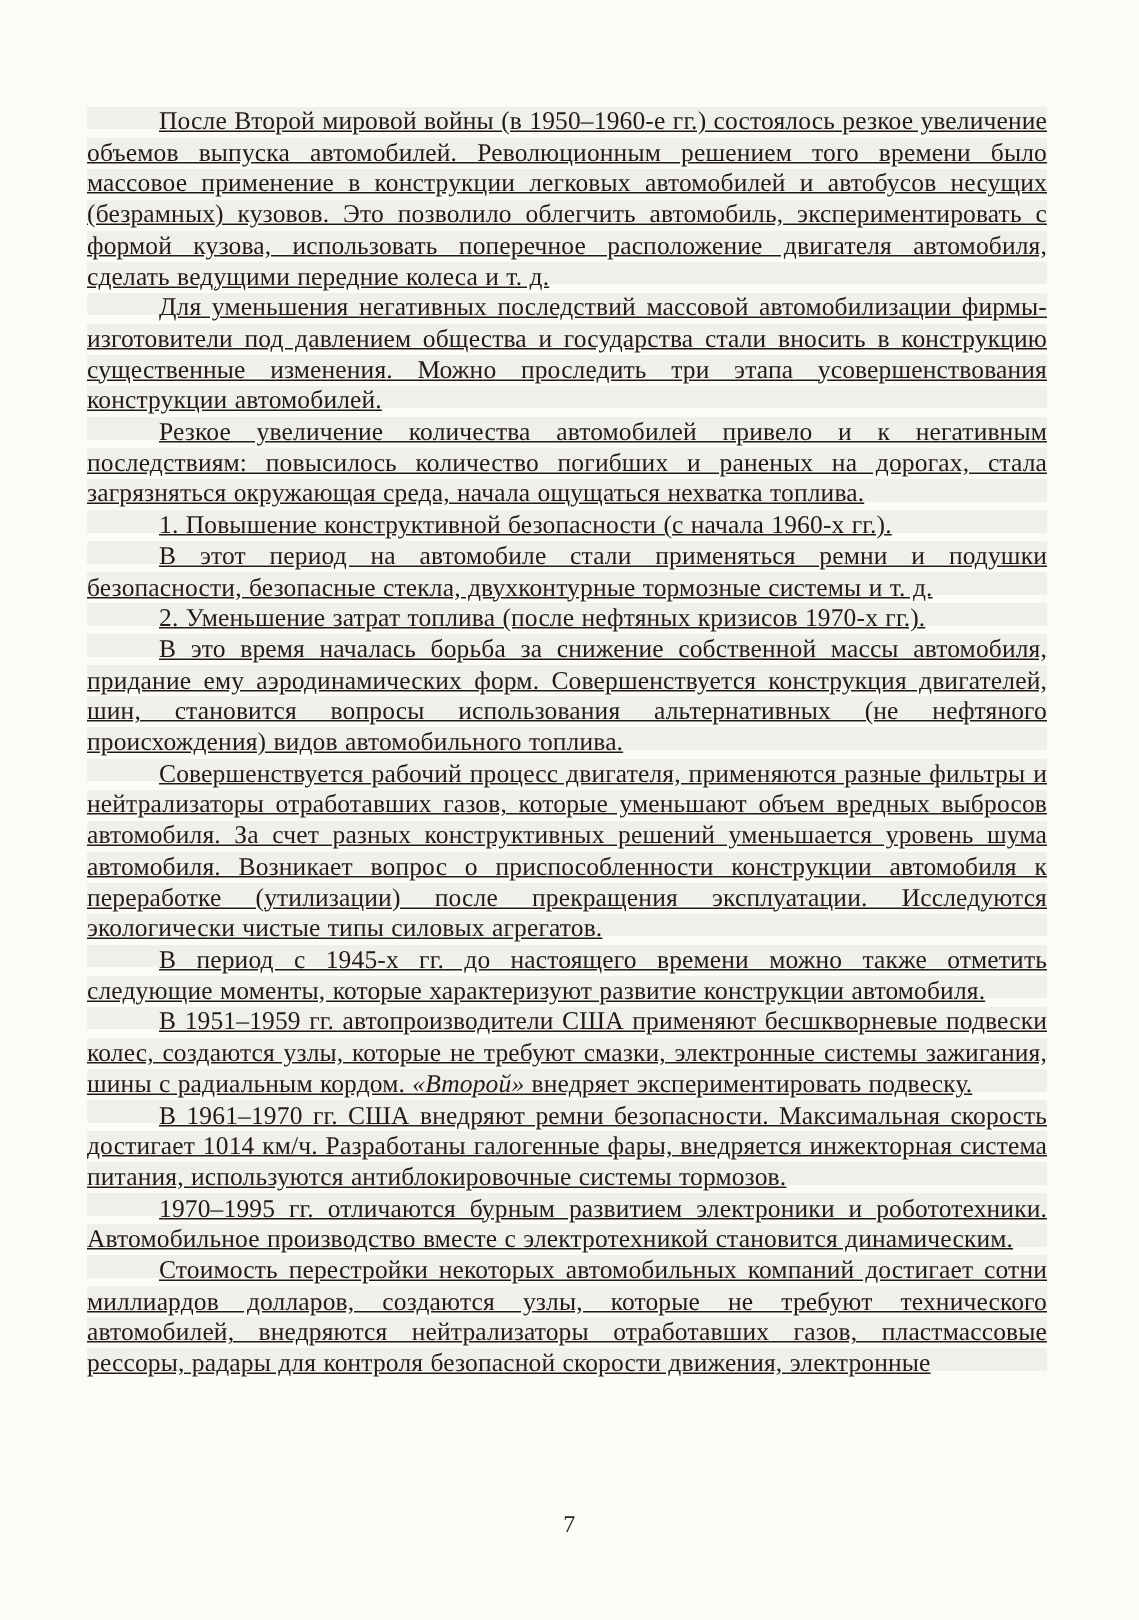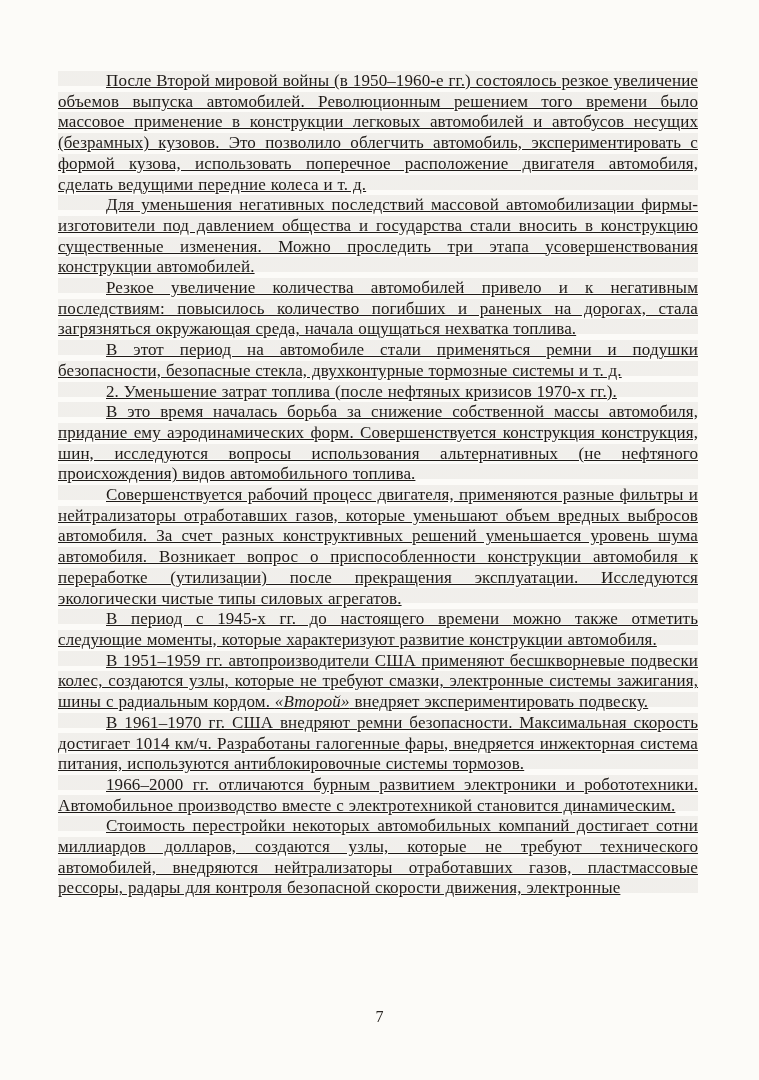--- a/index.html
+++ b/index.html
@@ -63,28 +63,29 @@
 </style>
 </head>
 <body>
 
 <div class="page">
 
   <div class="text-block">
     <p>После Второй мировой войны (в 1950–1960-е гг.) состоялось резкое увеличение объемов выпуска автомобилей. Революционным решением того времени было массовое применение в конструкции легковых автомобилей и автобусов несущих (безрамных) кузовов. Это позволило облегчить автомобиль, экспериментировать с формой кузова, использовать поперечное расположение двигателя автомобиля, сделать ведущими передние колеса и т. д.</p>
     <p>Для уменьшения негативных последствий массовой автомобилизации фирмы-изготовители под давлением общества и государства стали вносить в конструкцию существенные изменения. Можно проследить три этапа усовершенствования конструкции автомобилей.</p>
     <p>Резкое увеличение количества автомобилей привело и к негативным последствиям: повысилось количество погибших и раненых на дорогах, стала загрязняться окружающая среда, начала ощущаться нехватка топлива.</p>
+    <p>1. Повышение конструктивной безопасности (с начала 1960-х гг.).</p>
     <p>В этот период на автомобиле стали применяться ремни и подушки безопасности, безопасные стекла, двухконтурные тормозные системы и т. д.</p>
     <p>2. Уменьшение затрат топлива (после нефтяных кризисов 1970-х гг.).</p>
-    <p>В это время началась борьба за снижение собственной массы автомобиля, придание ему аэродинамических форм. Совершенствуется конструкция конструкция, шин, исследуются вопросы использования альтернативных (не нефтяного происхождения) видов автомобильного топлива.</p>
+    <p>В это время началась борьба за снижение собственной массы автомобиля, придание ему аэродинамических форм. Совершенствуется конструкция двигателей, шин, становится вопросы использования альтернативных (не нефтяного происхождения) видов автомобильного топлива.</p>
     <p>Совершенствуется рабочий процесс двигателя, применяются разные фильтры и нейтрализаторы отработавших газов, которые уменьшают объем вредных выбросов автомобиля. За счет разных конструктивных решений уменьшается уровень шума автомобиля. Возникает вопрос о приспособленности конструкции автомобиля к переработке (утилизации) после прекращения эксплуатации. Исследуются экологически чистые типы силовых агрегатов.</p>
     <p>В период с 1945-х гг. до настоящего времени можно также отметить следующие моменты, которые характеризуют развитие конструкции автомобиля.</p>
     <p>
       <span>В 1951–1959 гг. автопроизводители США применяют бесшкворневые подвески колес, создаются узлы, которые не требуют смазки, электронные системы зажигания, шины с радиальным кордом. </span><span class="italic">«Второй»</span><span> внедряет экспериментировать подвеску.</span>
     </p>
     <p>В 1961–1970 гг. США внедряют ремни безопасности. Максимальная скорость достигает 1014 км/ч. Разработаны галогенные фары, внедряется инжекторная система питания, используются антиблокировочные системы тормозов.</p>
-    <p>1966–2000 гг. отличаются бурным развитием электроники и робототехники. Автомобильное производство вместе с электротехникой становится динамическим.</p>
+    <p>1970–1995 гг. отличаются бурным развитием электроники и робототехники. Автомобильное производство вместе с электротехникой становится динамическим.</p>
     <p>Стоимость перестройки некоторых автомобильных компаний достигает сотни миллиардов долларов, создаются узлы, которые не требуют технического автомобилей, внедряются нейтрализаторы отработавших газов, пластмассовые рессоры, радары для контроля безопасной скорости движения, электронные</p>
   </div>
 
   <div class="page-number">7</div>
 
 </div>
 
 </body></html>

